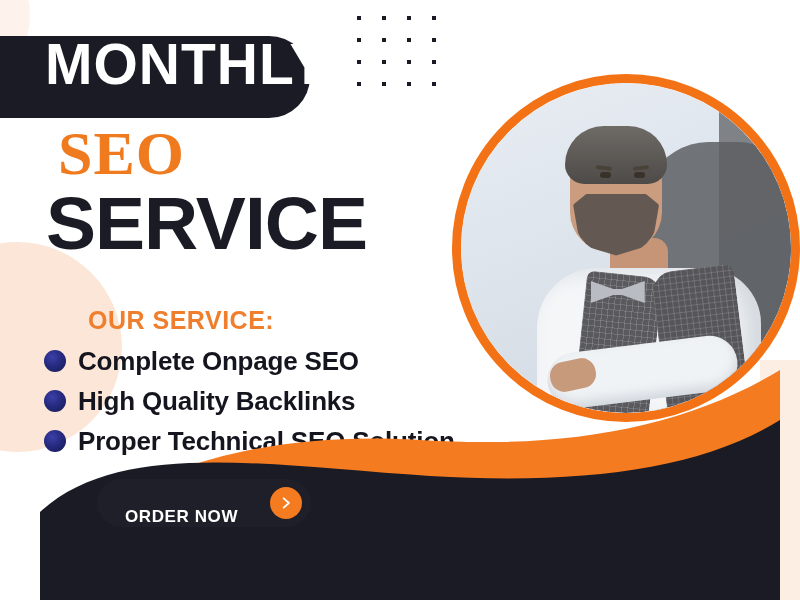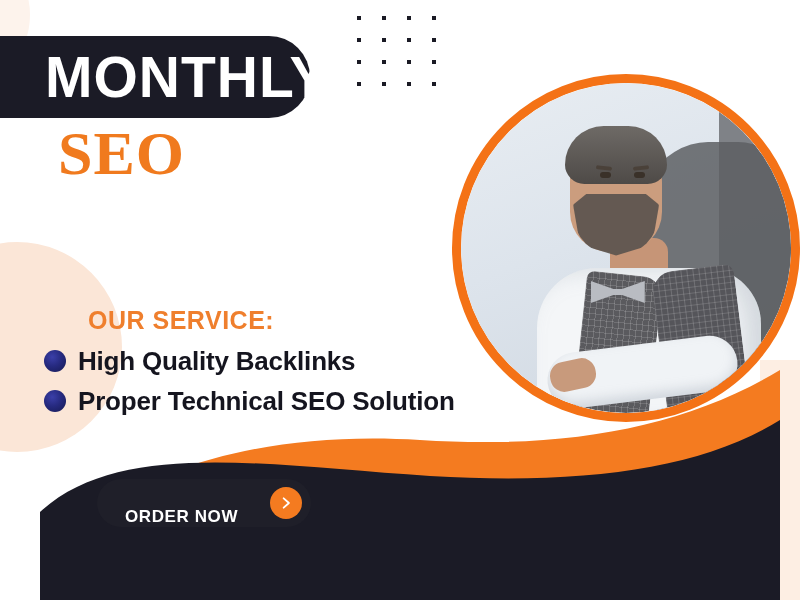--- a/index.html
+++ b/index.html
@@ -71,21 +71,20 @@
   
   .badge-monthly {
     position: absolute;
     left: 0;
     top: 36px;
     width: 310px;
     height: 82px;
     background: #1b1b26;
     border-radius: 0 41px 41px 0;
     display: flex;
-    align-items: center;
   }
   .badge-monthly span {
     color: #ffffff;
     font-size: 57px;
     font-weight: bold;
     letter-spacing: 1px;
     padding-left: 45px;
     line-height: 1;
   }
   .title-seo {
@@ -413,23 +412,28 @@
       <div class="p-brow r"></div>
       <div class="p-eye l"></div>
       <div class="p-eye r"></div>
     </div>
   </div>
 
   <div class="badge-monthly">
     <span>MONTHLY</span>
   </div>
   <div class="title-seo">SEO</div>
+  <div class="title-service">SERVICE</div>
 
   <div class="features-heading">OUR SERVICE:</div>
   <ul class="features-list">
+    <li>
+      <span class="bullet"></span>
+      <span class="feature-text">Complete Onpage SEO</span>
+    </li>
     <li>
       <span class="bullet"></span>
       <span class="feature-text">High Quality Backlinks</span>
     </li>
     <li>
       <span class="bullet"></span>
       <span class="feature-text">Proper Technical SEO Solution</span>
     </li>
   </ul>
 

